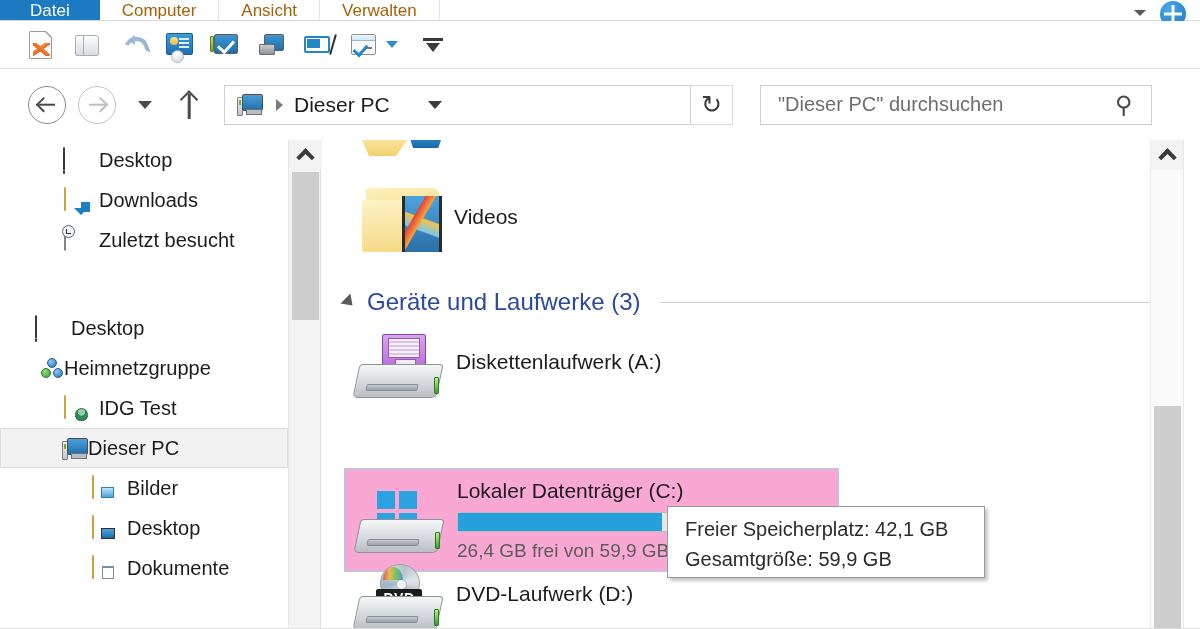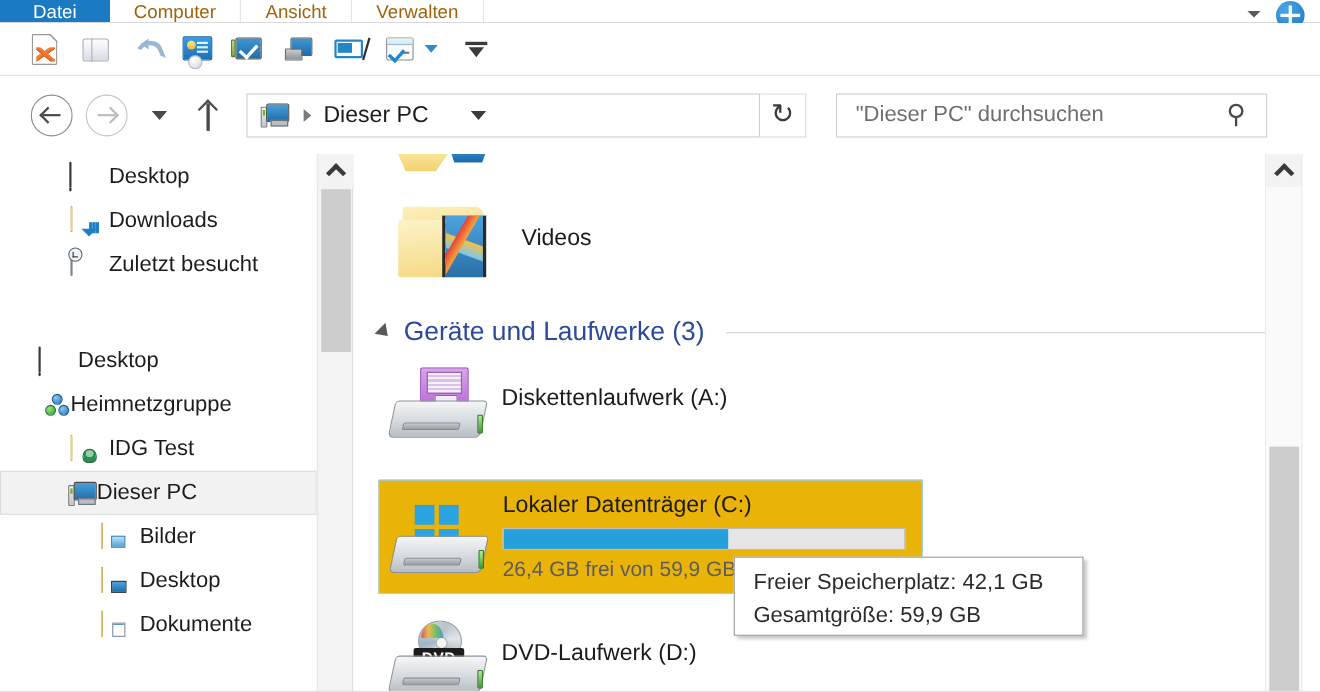--- a/index.html
+++ b/index.html
@@ -471,21 +471,21 @@
     width: 0; height: 0; border-left: 7px solid transparent; border-right: 7px solid transparent;
     border-top: 10px solid #5a5a5a; margin-right: 11px; flex: none;
     transform: rotate(-45deg);
   }
   .grp-label { font-size: 24px; color: #2b4a9b; white-space: nowrap; }
   .grp-rule { flex: 1; height: 1px; background: #d2d2d2; margin-left: 20px; }
 
   
   .drive-row { position: absolute; left: 22px; width: 495px; height: 92px; }
   .drive-row.sel {
-    background: #eab308; border: 1px solid #9ed2f0;
+    background: #f9a8d4; border: 1px solid #9ed2f0; margin-top: 32px;
   }
   .hdd { position: absolute; left: 12px; top: 14px; width: 92px; height: 66px; }
   .hdd-body {
     position: absolute; left: 0; bottom: 2px; width: 84px; height: 34px;
     background: linear-gradient(180deg, #f5f6f7 0%, #d6dade 55%, #b9bec4 100%);
     border: 1.4px solid #8d9399; border-radius: 4px 4px 5px 5px;
     transform: skewX(-12deg);
   }
   .hdd-slot {
     position: absolute; left: 10px; bottom: 9px; width: 52px; height: 7px;
@@ -726,21 +726,21 @@
     <div class="sb-thumb" style="top:32px; height:148px;"></div>
   </div>
 
   <div class="content">
 
     <div class="partial-folder">
       <div class="pf-a"></div>
         <div class="pf-b"></div>
     </div>
 
-    <div class="item-row" style="left:22px; top:38px; width:420px; height:78px;gap:20px;">
+    <div class="item-row" style="left:22px; top:38px; width:420px; height:78px;">
       <div class="vidfolder" style="position:relative; left:18px; top:0;">
         <div class="vf-back"></div>
           <div class="vf-front"></div>
           <div class="vf-film"></div>
       </div>
       <div class="item-label" style="margin-left:22px;">Videos</div>
     </div>
 
     <div class="group-head">
       <span class="grp-tri"></span>

